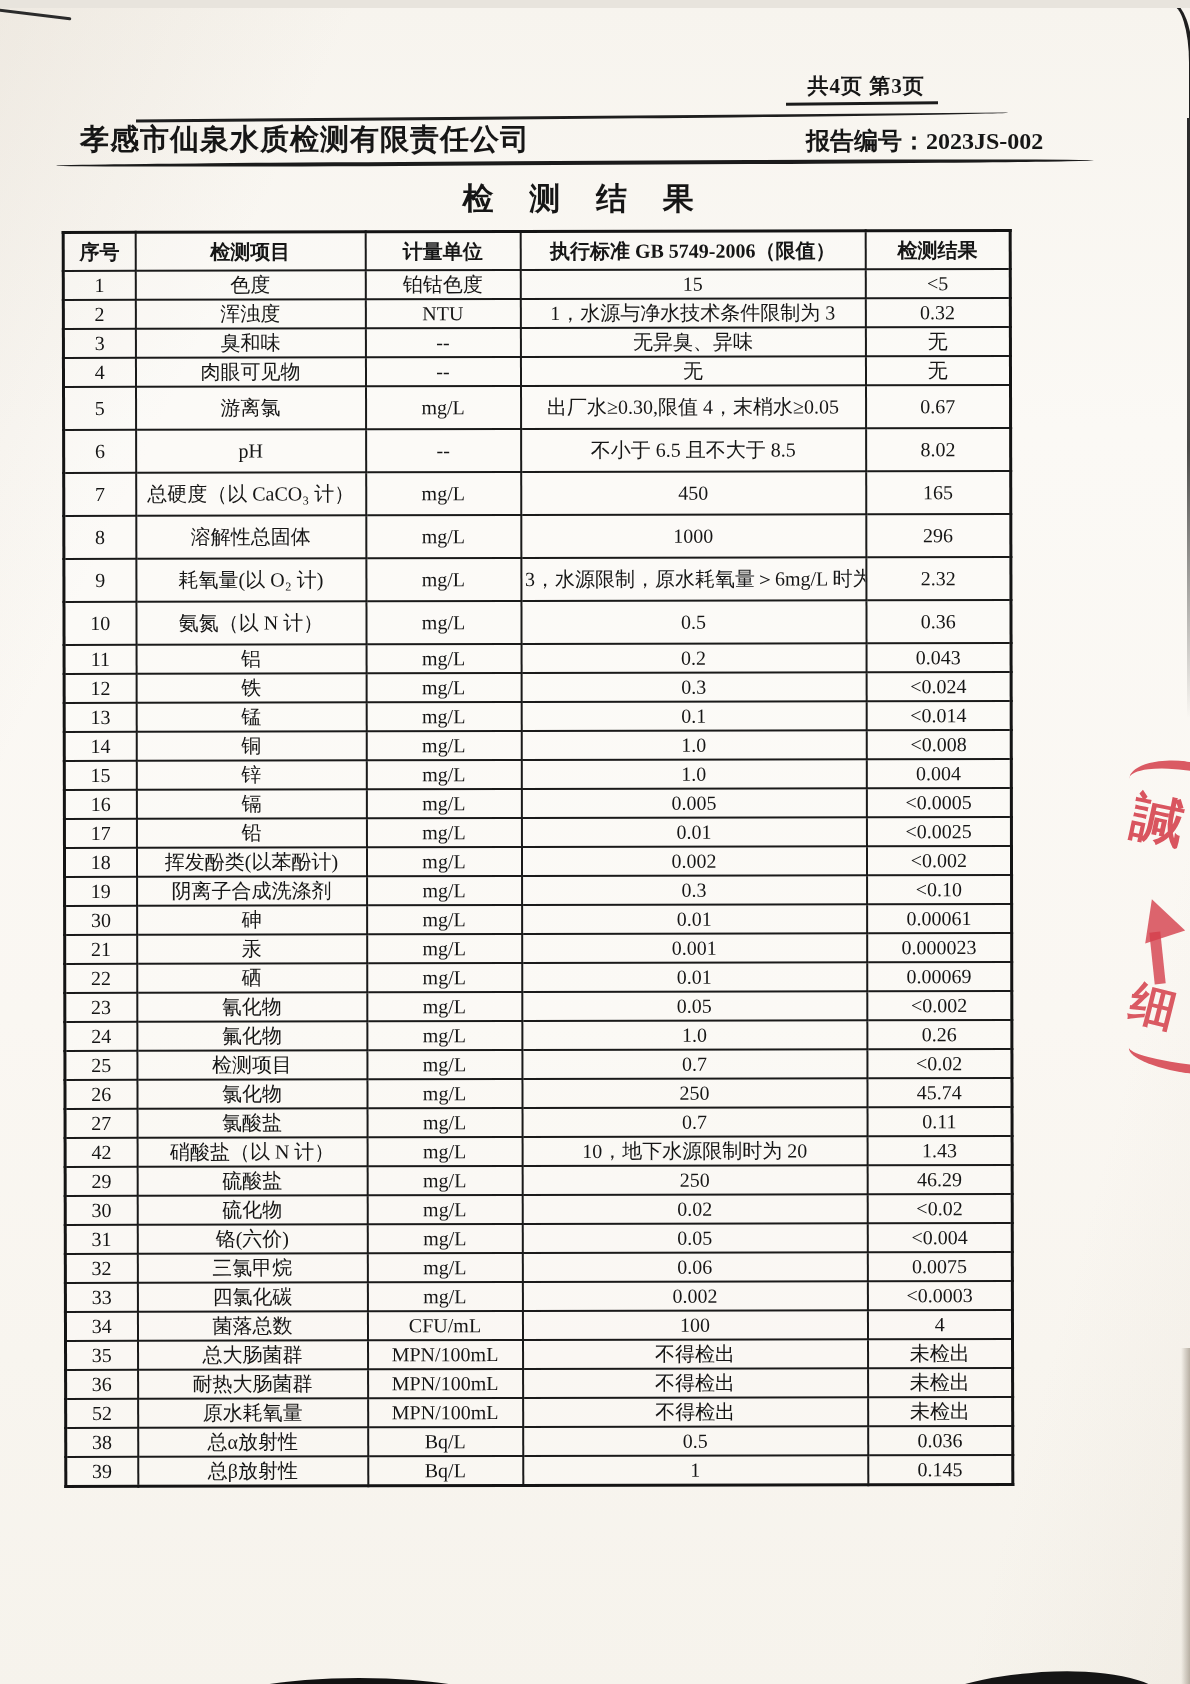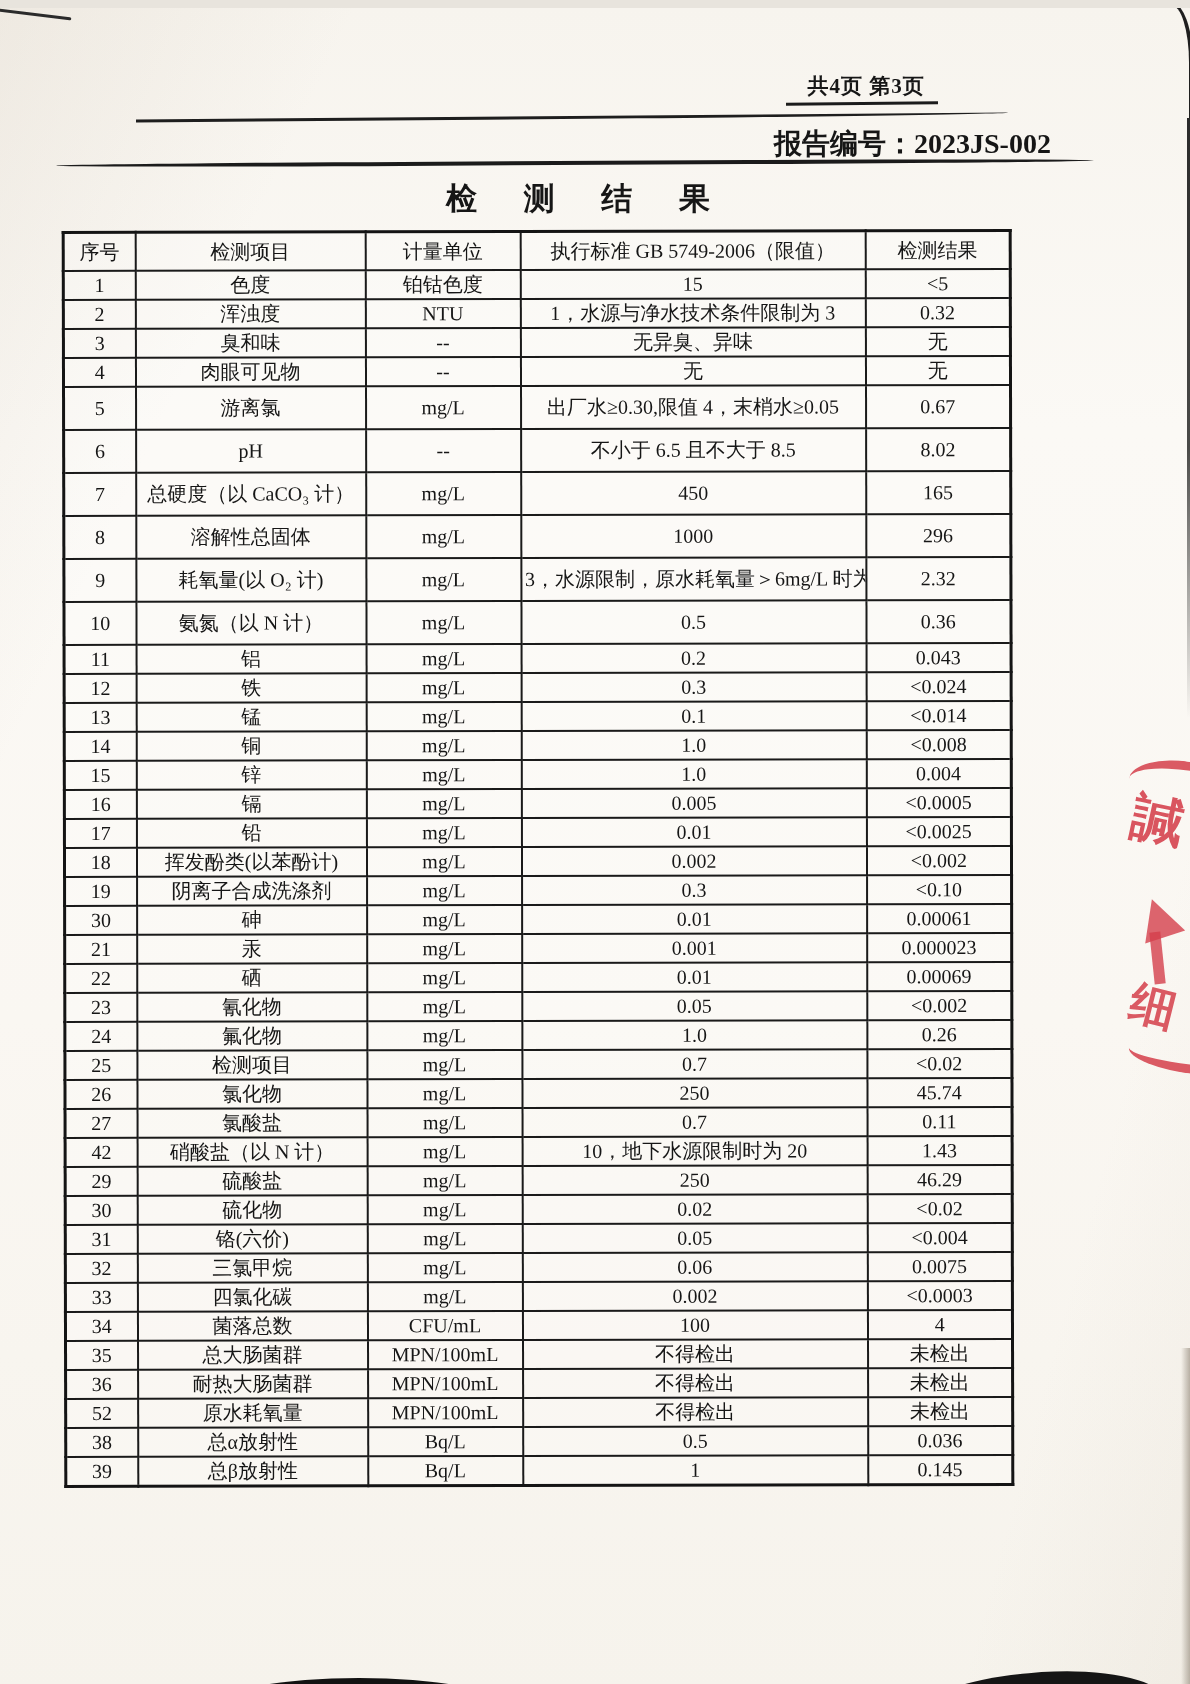--- a/index.html
+++ b/index.html
@@ -23,40 +23,40 @@
   .edge-right-mid{right:0;top:110px;width:3px;height:600px;background:linear-gradient(180deg,#2a2a2a 0%,#4a4a48 55%,rgba(80,80,78,0) 100%);}
   .edge-right-bottom{right:0;top:1340px;width:9px;height:344px;background:linear-gradient(to left,#b7afa3 0%,rgba(190,182,170,0) 100%);}
   .edge-bottom-a{left:218px;top:1670px;width:282px;height:30px;background:#121212;border-radius:50% 50% 0 0 / 90% 90% 0 0;}
   .edge-bottom-b{left:924px;top:1664px;width:238px;height:36px;background:#151515;border-radius:55% 45% 0 0 / 95% 85% 0 0;transform:rotate(-2deg);}
 
   
   .page-indicator{position:absolute;top:64px;left:786px;width:160px;text-align:center;font-size:21px;font-weight:600;letter-spacing:1px;}
   .page-indicator-underline{position:absolute;top:94px;left:786px;width:152px;height:3px;background:#1c1c1c;transform:rotate(-0.6deg);}
   .rule-top{position:absolute;top:108px;left:136px;width:872px;height:3px;background:#1e1e1e;transform:rotate(-0.45deg);border-radius:0 0 60%/3px 0;}
   .company-name{position:absolute;top:112px;left:80px;font-family:"Liberation Sans","DejaVu Sans",sans-serif;font-weight:700;font-size:29px;letter-spacing:1px;}
-  .report-no{position:absolute;top:117px;left:774px;font-size:28px;font-weight:600;white-space:nowrap;}
+  .report-no{position:absolute;top:117px;left:806px;font-size:24px;font-weight:600;white-space:nowrap;}
   .rule-mid{position:absolute;top:153px;left:56px;width:1038px;height:3.5px;background:#1b1b1b;transform:rotate(-0.3deg);border-radius:50%/3px;}
-  .doc-title{position:absolute;top:170px;left:0;width:1160px;text-align:center;font-family:Liberation Mono, monospace;font-weight:700;font-size:31px;word-spacing:20px;letter-spacing:4px;}
+  .doc-title{position:absolute;top:170px;left:0;width:1160px;text-align:center;font-family:Liberation Serif, serif;font-weight:700;font-size:31px;word-spacing:20px;letter-spacing:4px;}
 
   
   table.results{
     position:absolute;left:63px;top:222px;width:947px;
     border-collapse:collapse;table-layout:fixed;
     transform:rotate(-0.12deg);
     background:rgba(255,255,255,.25);
   }
   table.results th,table.results td{
     border:2px solid #1a1a1a;
     text-align:center;vertical-align:middle;
     padding:0 3px;
     font-size:20px;
     overflow:hidden;white-space:nowrap;
   }
   table.results{border:3px solid #141414;}
-  thead th{height:36px;font-weight:400;font-size:21px;}
+  thead th{height:36px;font-weight:700;font-size:21px;}
   tbody tr{height:29px;}
   tbody tr:nth-child(n+5):nth-child(-n+10){height:43px;}
   td.c-idx{font-size:19px;}
   td.c-std{font-size:19px;}
   td.c-res{font-size:19px;}
 
   .footer-note{position:absolute;top:1560px;left:0;width:1100px;text-align:center;font-size:21px;letter-spacing:2px;}
 
   
   .stamp{position:absolute;left:1122px;top:742px;width:80px;height:320px;color:#d53f4b;}
@@ -75,20 +75,21 @@
   <div class="artifact edge-top-left"></div>
   <div class="artifact edge-top-right"></div>
   <div class="artifact edge-right-mid"></div>
   <div class="artifact edge-right-bottom"></div>
   <div class="artifact edge-bottom-a"></div>
   <div class="artifact edge-bottom-b"></div>
 
   <div class="page-indicator">共4页 第3页</div>
   <div class="page-indicator-underline"></div>
   <div class="rule-top"></div>
+  <div class="company-name">孝感市仙泉水质检测有限责任公司</div>
   <div class="report-no">
     <span>报告编号：</span><span>2023JS-002</span>
   </div>
   <div class="rule-mid"></div>
   <div class="doc-title">检 测 结 果</div>
 
   <table class="results">
     <colgroup>
       <col style="width:72px">
         <col style="width:230px">

